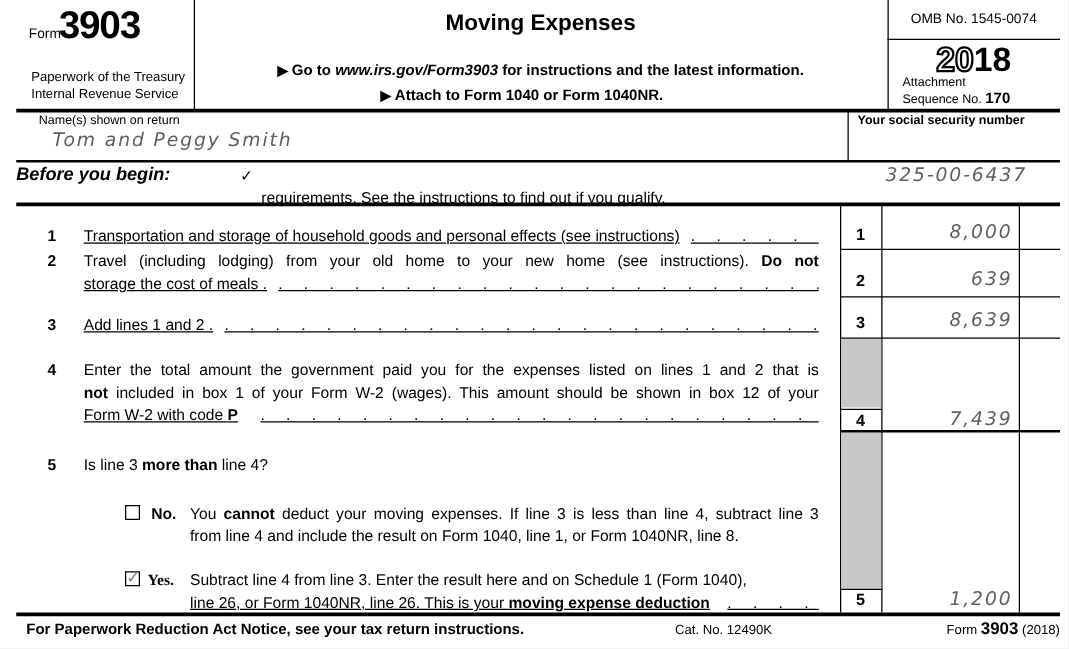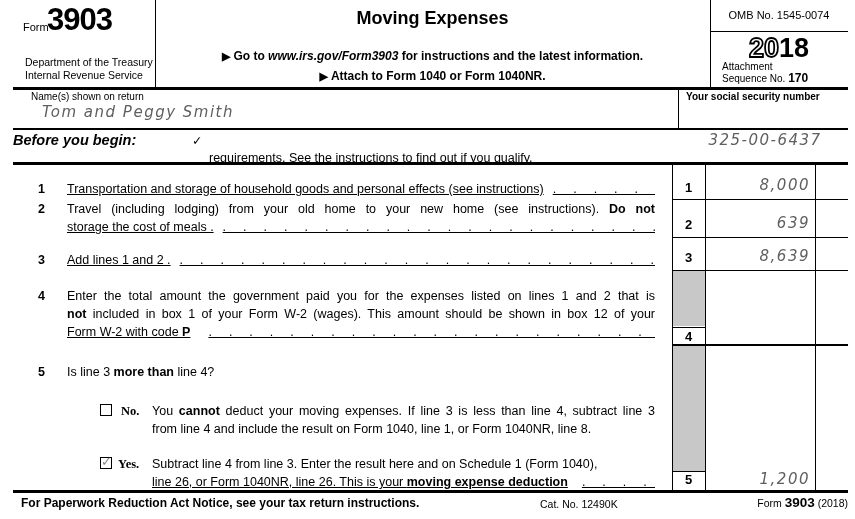--- a/index.html
+++ b/index.html
@@ -29,30 +29,30 @@
   .yr-outline { color:#fff; -webkit-text-stroke:1.8px #000; }
   .center { text-align:center; }
 </style>
 </head>
 <body>
 
 <div class="page">
 
   <div class="abs" style="left:23px; top:21px; font-size:11px;">Form</div>
   <div class="abs b" style="left:47px; top:2px; font-size:31px; letter-spacing:-1px;">3903</div>
-  <div class="abs" style="left:25px; top:56px; font-size:10.5px; line-height:13px;">Department of the Treasury</div>
+  <div class="abs" style="left:25px; top:56px; font-size:10.5px; line-height:13px;">Paperwork of the Treasury</div>
   <div class="abs" style="left:25px; top:69px; font-size:10.5px; line-height:13px;">Internal Revenue Service</div>
 
   <div class="vline" style="left:155px; top:0; height:88px;"></div>
 
   <div class="abs b center" style="left:155px; top:8px; width:555px; font-size:18px;">Moving Expenses</div>
   <div class="abs b center" style="left:155px; top:49px; width:555px; font-size:12px;">
     <span class="arrow">▶ </span><span>Go to </span><span class="i">www.irs.gov/Form3903</span><span> for instructions and the latest information.</span>
   </div>
-  <div class="abs b center" style="left:155px; top:69px; width:555px; font-size:12px;text-align:center;">
+  <div class="abs b center" style="left:140px; top:69px; width:555px; font-size:12px;text-align:center;">
     <span class="arrow">▶ </span><span>Attach to Form 1040 or Form 1040NR.</span>
   </div>
 
   <div class="vline" style="left:710px; top:0; height:88px;"></div>
   <div class="abs center" style="left:710px; top:9px; width:138px; font-size:11px;">OMB No. 1545-0074</div>
   <div class="hline" style="left:710px; top:31px; width:138px;"></div>
   <div class="abs center b" style="left:710px; top:34px; width:138px; font-size:27px; line-height:28px;">
     <span class="yr-outline">20</span><span>18</span>
   </div>
   <div class="abs" style="left:722px; top:61px; font-size:10px; line-height:11px;">Attachment</div>
@@ -118,30 +118,31 @@
   <div class="abs txt b" style="left:38px; top:287px;">4</div>
   <div class="abs txt just" style="left:67px; top:287px; width:588px;">Enter the total amount the government paid you for the expenses listed on lines 1 and 2 that is</div>
   <div class="abs txt just" style="left:67px; top:305px; width:588px;">
     <span class="b">not</span><span> included in box 1 of your Form W-2 (wages). This amount should be shown in box 12 of your</span>
   </div>
   <div class="row txt" style="left:67px; top:323px; width:588px;">
     <span style="white-space:nowrap;"><span>Form W-2 with code </span><span class="b">P</span></span>
     <span class="leader" style="padding-left:18px;">......................................</span>
   </div>
   <div class="boxnum" style="top:329px;">4</div>
+  <div class="amount hand" style="top:326px;">7,439</div>
 
   <div class="abs txt b" style="left:38px; top:363px;">5</div>
   <div class="abs txt" style="left:67px; top:363px;">
     <span>Is line 3 </span><span class="b">more than</span><span> line 4?</span>
   </div>
 
   <div class="cb" style="left:100px; top:404px;">
     <span class="mark"></span>
   </div>
-  <div class="abs txt b" style="left:121px; top:402px;font-family:Liberation Serif, serif;">No.</div>
+  <div class="abs txt b" style="left:121px; top:402px;">No.</div>
   <div class="abs txt just" style="left:152px; top:402px; width:503px;">
     <span>You </span><span class="b">cannot</span><span> deduct your moving expenses. If line 3 is less than line 4, subtract line 3</span>
   </div>
   <div class="abs txt" style="left:152px; top:420px;">from line 4 and include the result on Form 1040, line 1, or Form 1040NR, line 8.</div>
 
   <div class="cb" style="left:100px; top:457px;">
     <span class="mark">✓</span>
   </div>
   <div class="abs txt b" style="left:118px; top:455px;font-family:Liberation Serif, serif;">Yes.</div>
   <div class="abs txt" style="left:152px; top:455px;">Subtract line 4 from line 3. Enter the result here and on Schedule 1 (Form 1040),</div>

